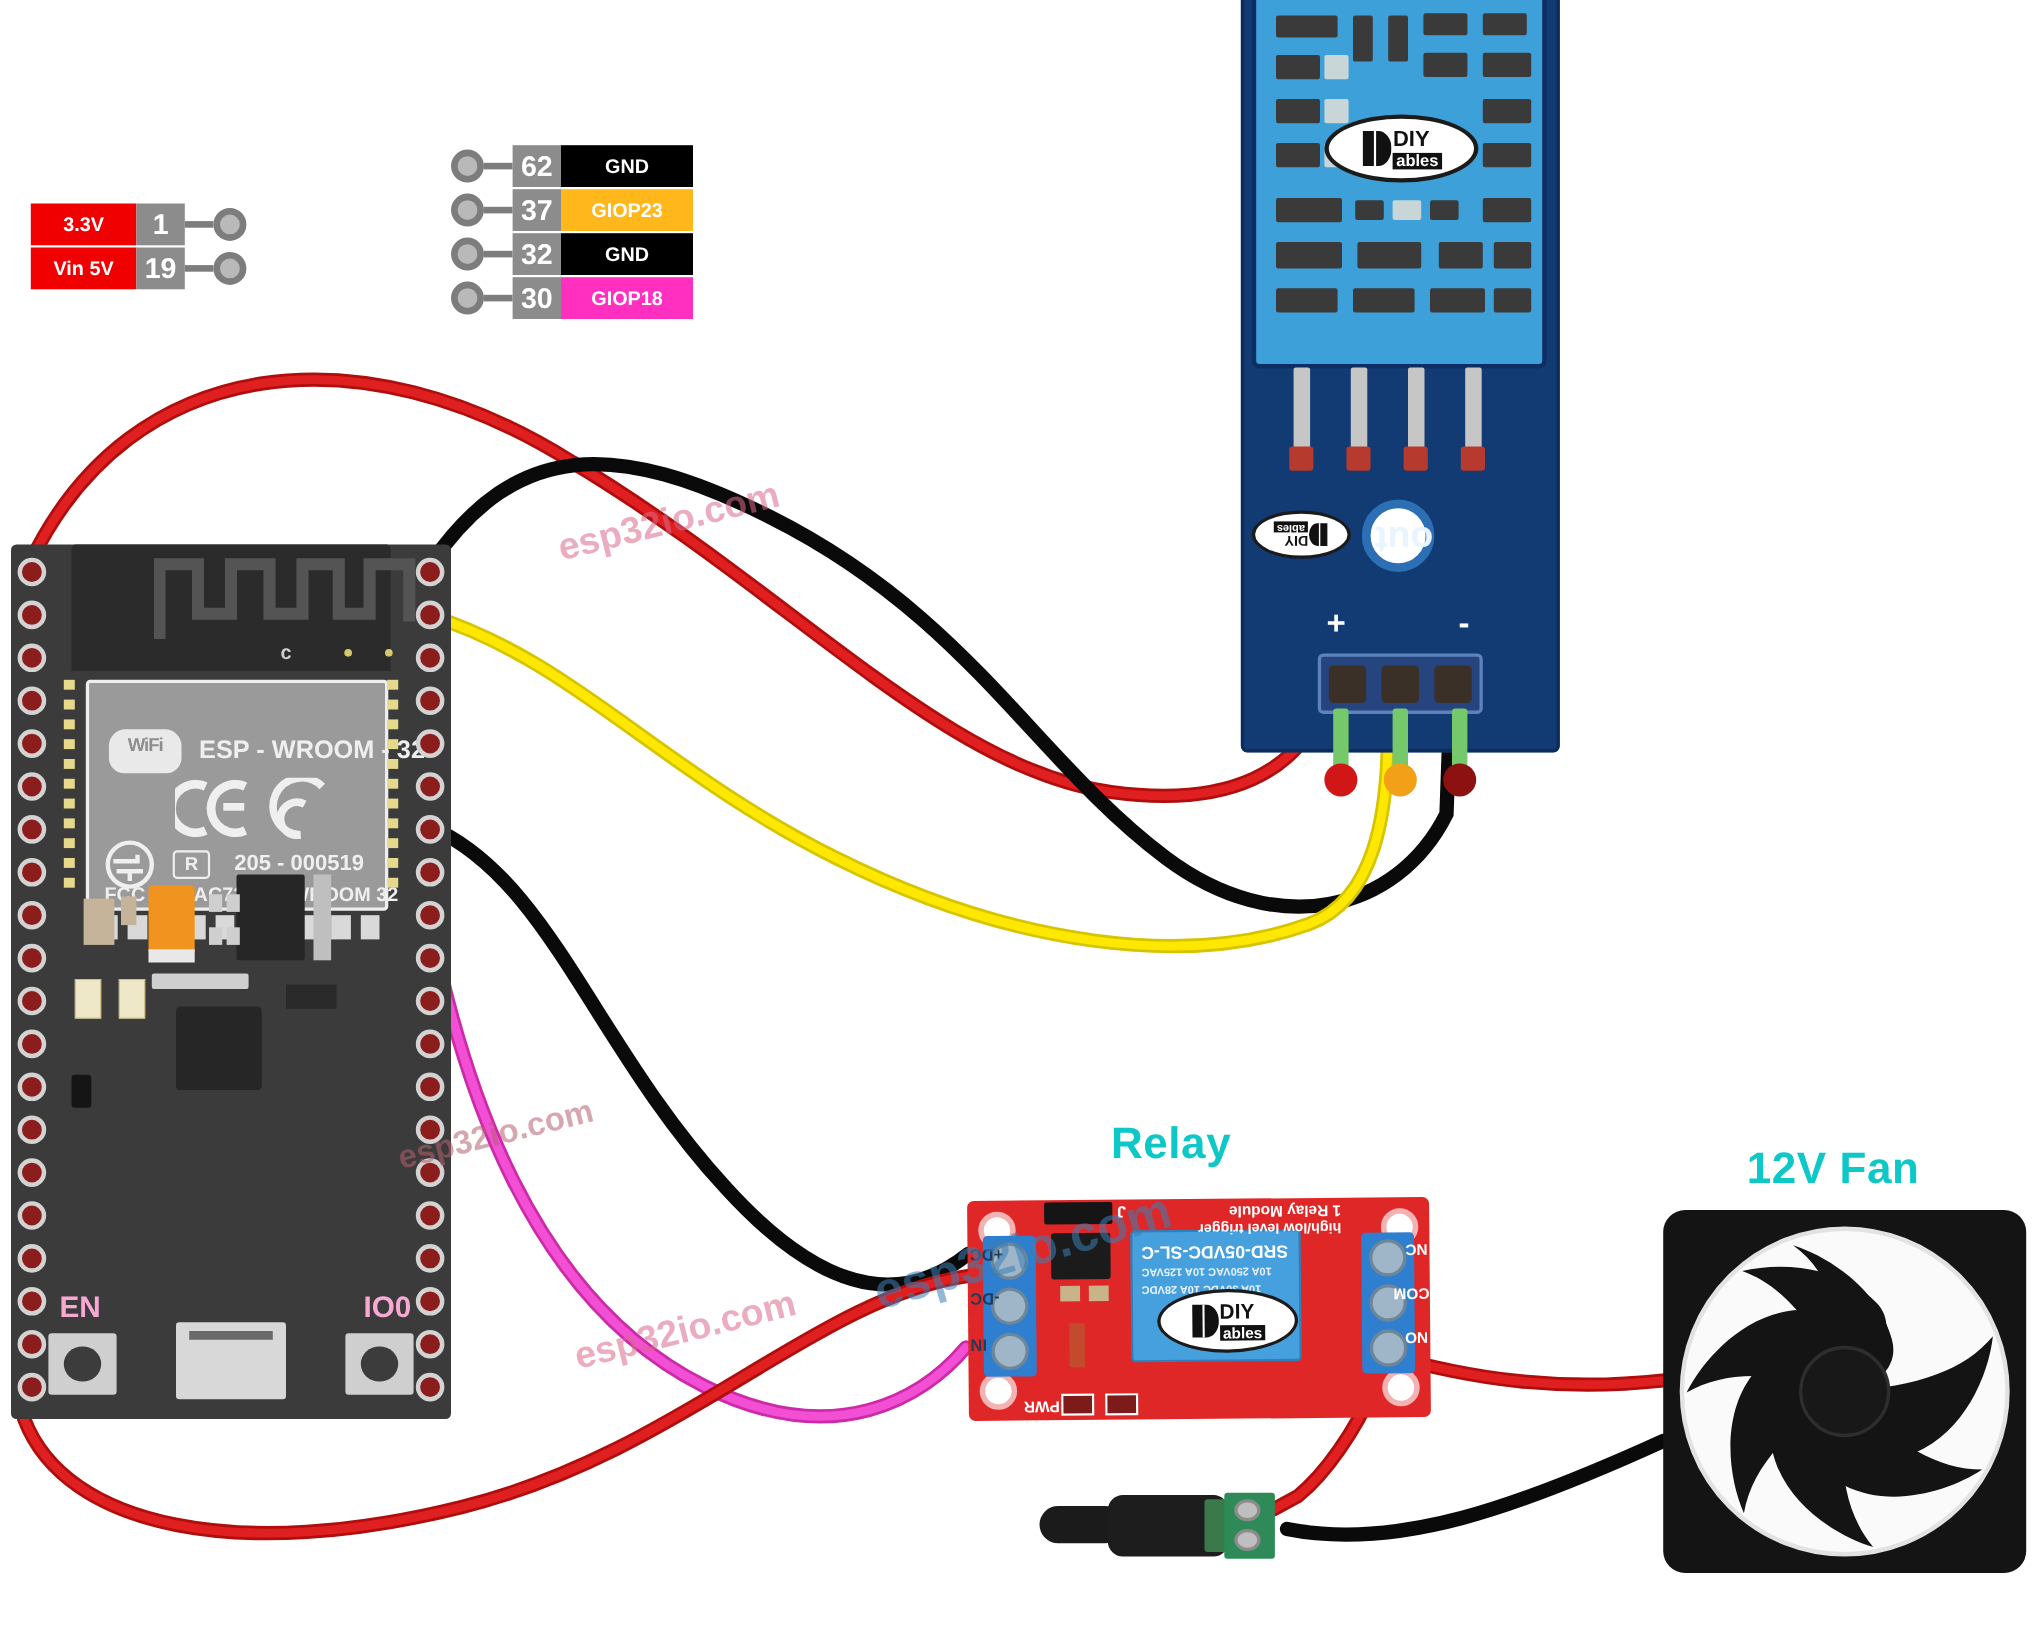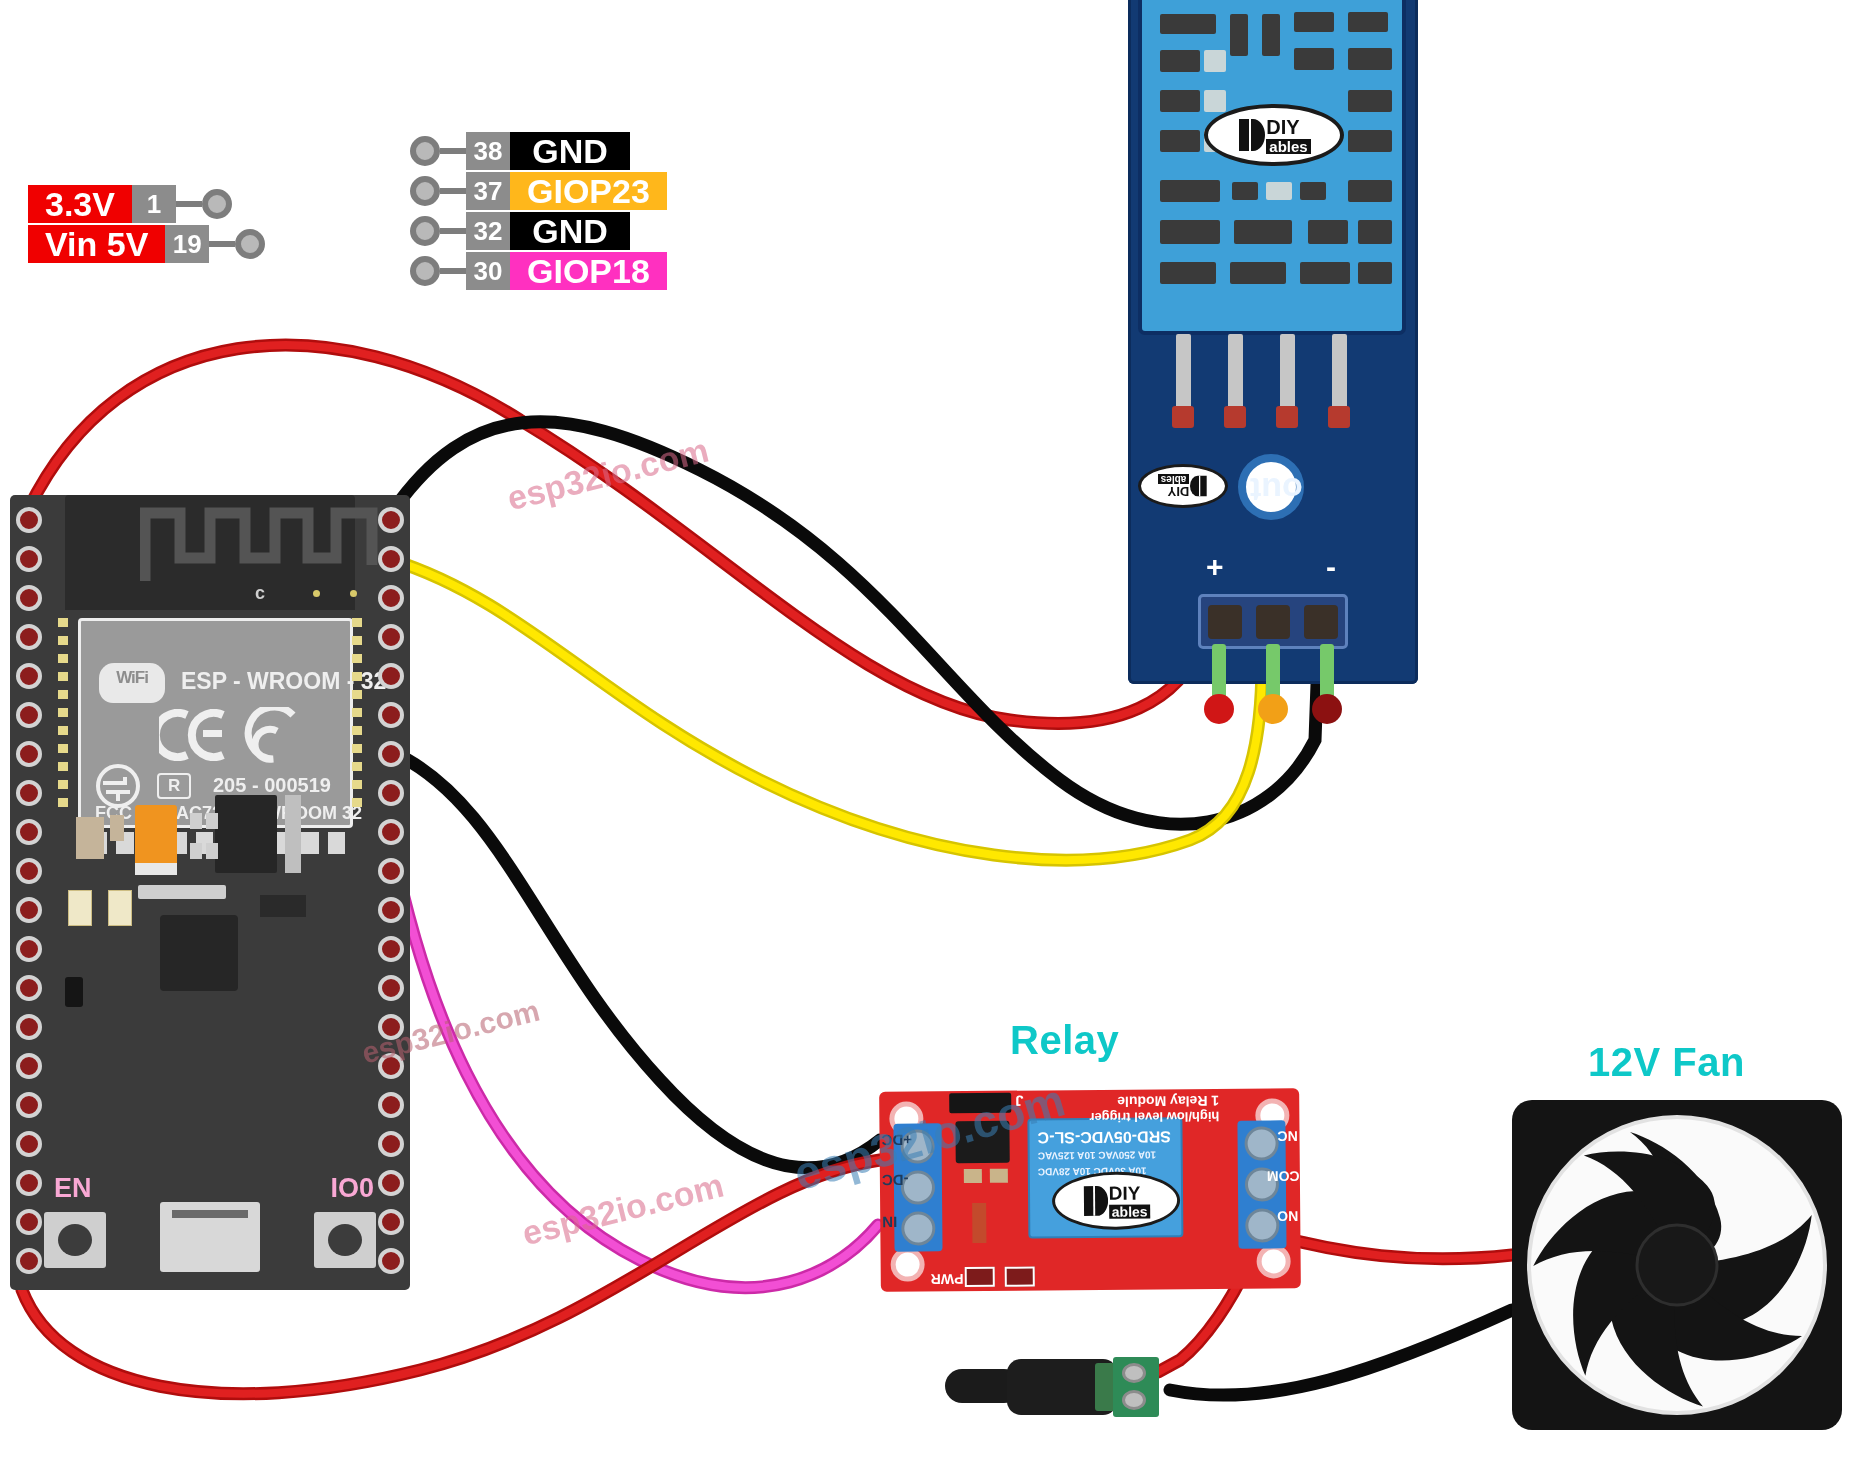--- a/index.html
+++ b/index.html
@@ -10,21 +10,21 @@
 
   
   .legend{position:absolute;display:flex;align-items:center;}
   .lg-row{display:flex;align-items:center;height:38px;margin-bottom:2px;}
   .lg-dot{width:30px;height:30px;border-radius:50%;background:#b9b9b9;
           border:6px solid #7d7d7d;box-sizing:border-box;flex:0 0 auto;}
   .lg-line{width:26px;height:6px;background:#7d7d7d;flex:0 0 auto;}
   .lg-num{background:#8c8c8c;color:#fff;font-weight:bold;font-size:26px;
           min-width:44px;height:38px;display:flex;align-items:center;justify-content:center;
           box-sizing:border-box;padding:0 6px;}
-  .lg-name{color:#fff;font-weight:bold;font-size:34px;height:38px;
+  .lg-name{color:#fff;font-weight:bold;font-size:18px;height:38px;
            display:flex;align-items:center;justify-content:center;
            box-sizing:border-box;padding:0 17px;min-width:120px;}
   .lg-left .lg-name{min-width:96px;}
   .lg-left .lg-row{justify-content:flex-start;}
 
   
   .title{position:absolute;color:#0ec8c8;font-weight:bold;font-size:40px;
          letter-spacing:.5px;white-space:nowrap;}
 
   
@@ -159,21 +159,21 @@
         <div class="lg-dot"></div>
       </div>
     </div>
   </div>
 
   <div class="legend" style="left:410px;top:132px;">
     <div>
       <div class="lg-row">
         <div class="lg-dot"></div>
         <div class="lg-line"></div>
-        <div class="lg-num">38</div>
+        <div class="lg-num">62</div>
         <div class="lg-name" style="background:#000;color:#fff;">GND</div>
       </div>
       <div class="lg-row">
         <div class="lg-dot"></div>
         <div class="lg-line"></div>
         <div class="lg-num">37</div>
         <div class="lg-name" style="background:#ffb71b;color:#fff;">GIOP23</div>
       </div>
       <div class="lg-row">
         <div class="lg-dot"></div>

